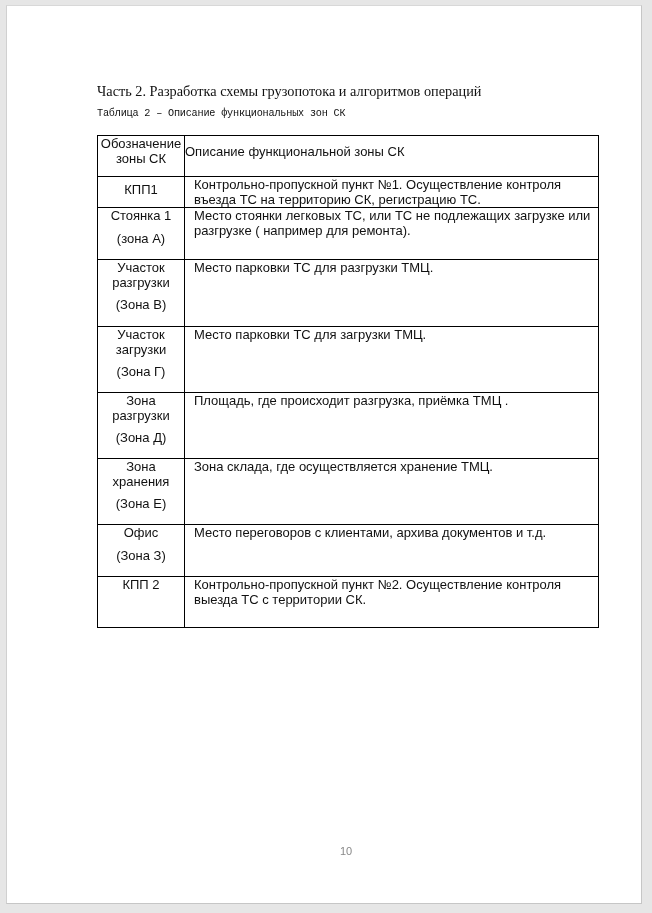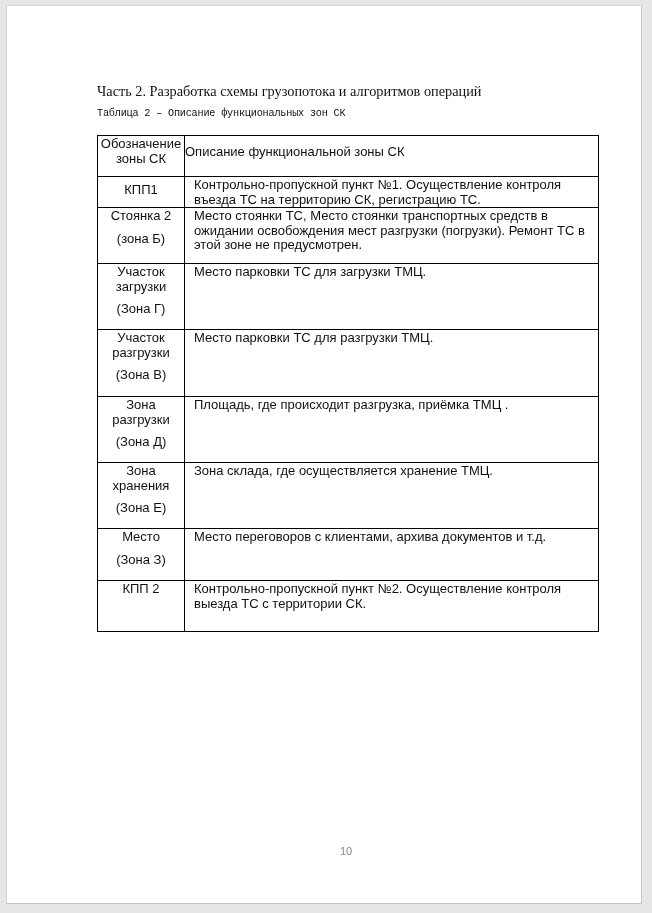--- a/index.html
+++ b/index.html
@@ -61,46 +61,46 @@
         <td class="hdr-desc">Описание функциональной зоны СК</td>
       </tr>
 
       <tr style="height:24px">
         <td class="c-code" style="padding-top:6px !important">
           <span>КПП1</span>
         </td>
         <td class="c-desc">Контрольно-пропускной пункт №1. Осуществление контроля въезда ТС на территорию СК, регистрацию ТС.</td>
       </tr>
 
+      <tr style="height:52px">
+        <td class="c-code">
+          <span>Стоянка 1</span>
+          <span class="gap"></span>
+          <span>(зона А)</span>
+        </td>
+        <td class="c-desc">Место стоянки легковых ТС, или ТС не подлежащих загрузке или разгрузке ( например для ремонта).</td>
+      </tr>
 
-      <tr style="height:56px">
+
+      <tr style="height:67px">
         <td class="c-code">
-          <span>Стоянка 2</span>
+          <span>Участок разгрузки</span>
           <span class="gap"></span>
-          <span>(зона Б)</span>
+          <span>(Зона В)</span>
         </td>
-        <td class="c-desc">Место стоянки ТС, Место стоянки транспортных средств в ожидании освобождения мест разгрузки (погрузки). Ремонт ТС в этой зоне не предусмотрен.</td>
+        <td class="c-desc">Место парковки ТС для разгрузки ТМЦ.</td>
       </tr>
 
       <tr style="height:66px">
         <td class="c-code">
           <span>Участок загрузки</span>
           <span class="gap"></span>
           <span>(Зона Г)</span>
         </td>
         <td class="c-desc">Место парковки ТС для загрузки ТМЦ.</td>
-      </tr>
-
-      <tr style="height:67px">
-        <td class="c-code">
-          <span>Участок разгрузки</span>
-          <span class="gap"></span>
-          <span>(Зона В)</span>
-        </td>
-        <td class="c-desc">Место парковки ТС для разгрузки ТМЦ.</td>
       </tr>
 
       <tr style="height:66px">
         <td class="c-code">
           <span>Зона разгрузки</span>
           <span class="gap"></span>
           <span>(Зона Д)</span>
         </td>
         <td class="c-desc">Площадь, где происходит разгрузка, приёмка  ТМЦ .</td>
       </tr>
@@ -110,21 +110,21 @@
           <span>Зона хранения</span>
           <span class="gap"></span>
           <span>(Зона Е)</span>
         </td>
         <td class="c-desc">Зона склада, где осуществляется хранение ТМЦ.</td>
       </tr>
 
 
       <tr style="height:52px">
         <td class="c-code">
-          <span>Место</span>
+          <span>Офис</span>
           <span class="gap"></span>
           <span>(Зона З)</span>
         </td>
         <td class="c-desc">Место переговоров с клиентами, архива документов и т.д.</td>
       </tr>
 
       <tr style="height:51px">
         <td class="c-code">
           <span>КПП 2</span>
         </td>

